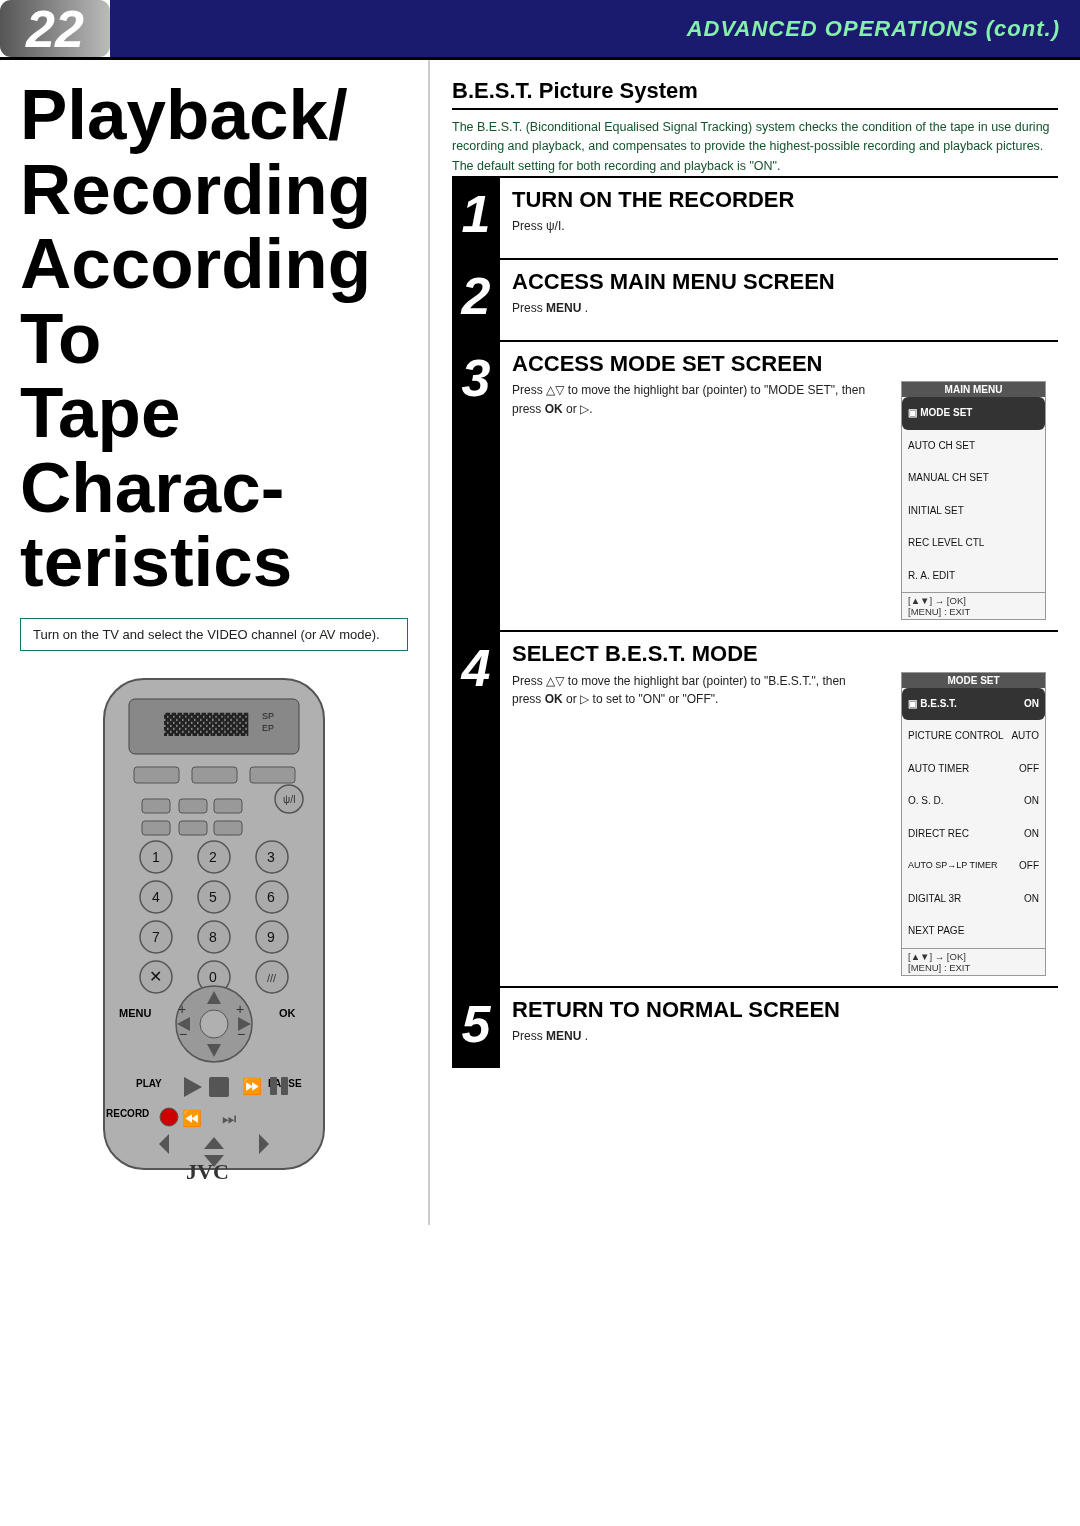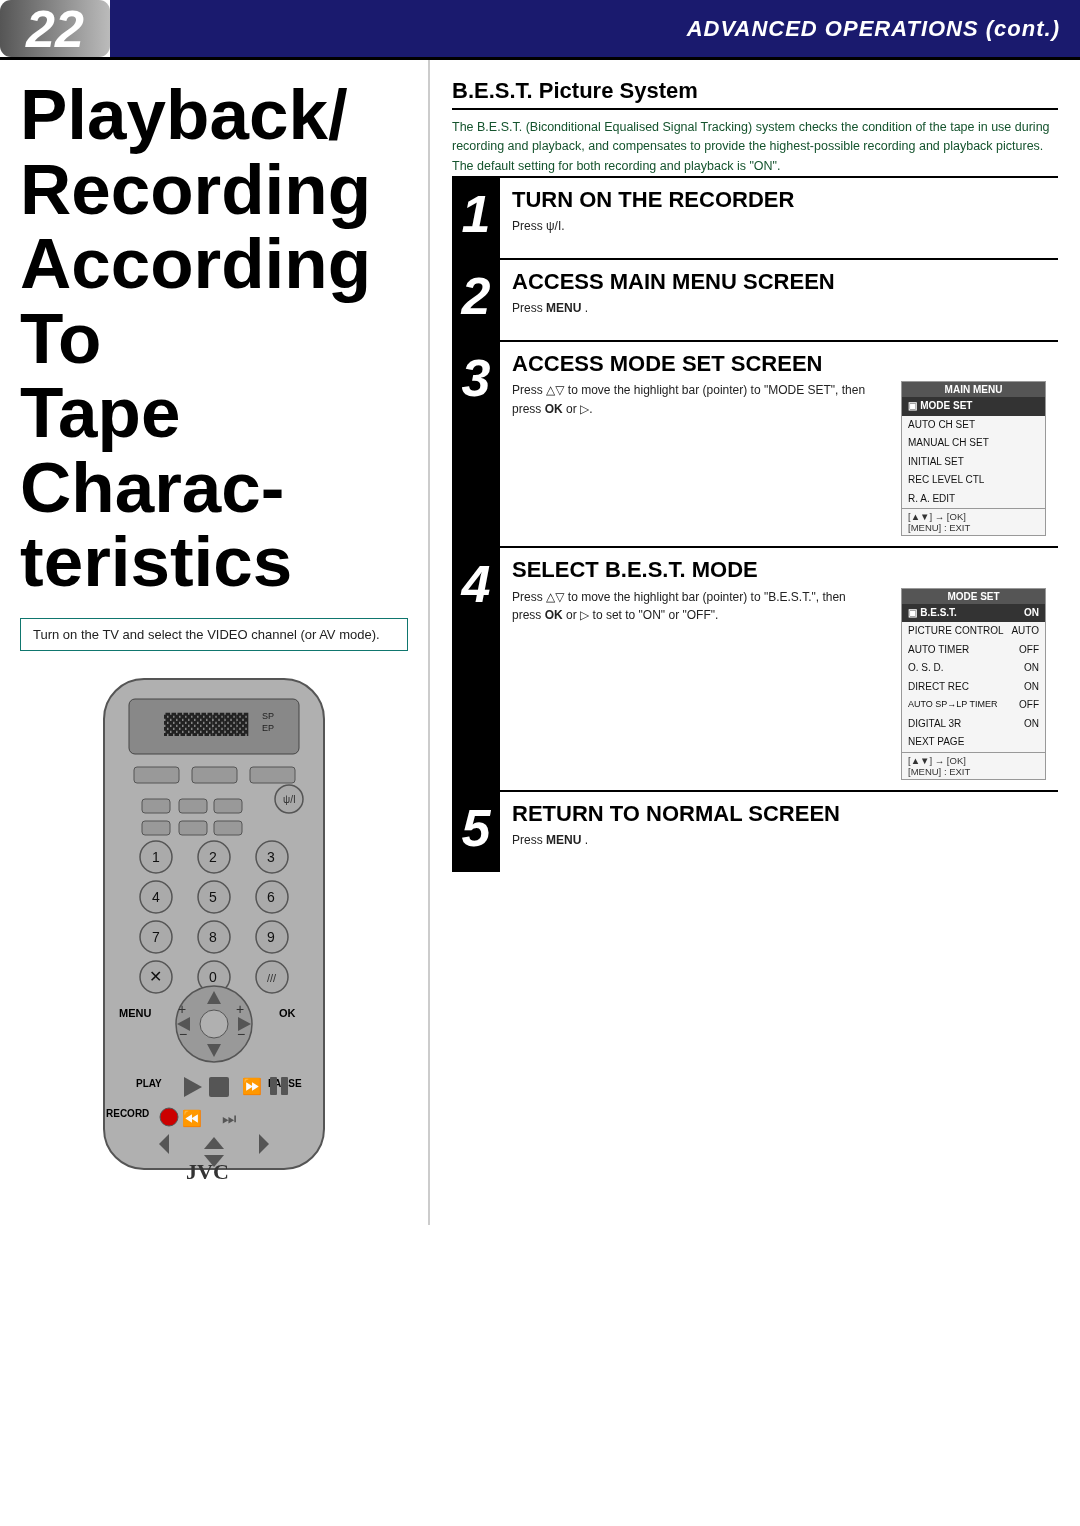--- a/index.html
+++ b/index.html
@@ -27,21 +27,21 @@
       font-weight: 900;
       width: 110px;
       display: flex;
       align-items: center;
       justify-content: center;
       font-style: italic;
       border-radius: 11px;
     }
     .header-title {
       background: #1a1a6e;
-      color: #ffffff;
+      color: #86efac;
       font-size: 22px;
       font-weight: bold;
       font-style: italic;
       flex: 1;
       display: flex;
       align-items: center;
       justify-content: flex-end;
       padding-right: 20px;
       letter-spacing: 1px;
     }
@@ -179,24 +179,25 @@
     }
     .menu-panel-title {
       background: #555;
       color: #fff;
       font-size: 10px;
       font-weight: bold;
       padding: 2px 6px;
       text-align: center;
     }
     .menu-panel-item {
-      padding: 2px 6px;
+      padding: 9px 6px;
       font-size: 10px;
       color: #111;
       line-height: 1.45;
+      border-radius: 6px;
     }
     .menu-panel-item.highlighted {
       background: #333;
       color: #fff;
       font-weight: bold;
     }
     .menu-panel-footer {
       border-top: 1px solid #999;
       padding: 2px 6px;
       font-size: 9.5px;

